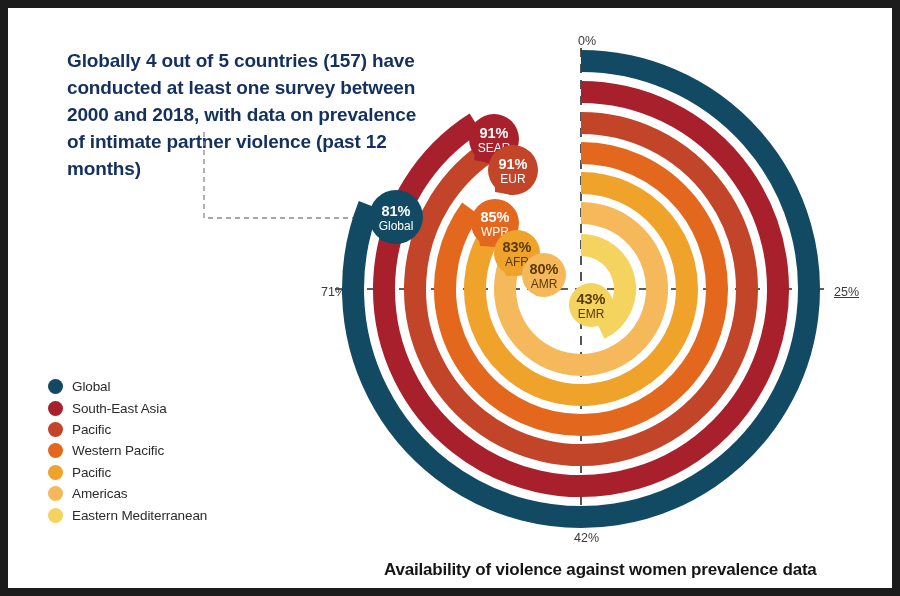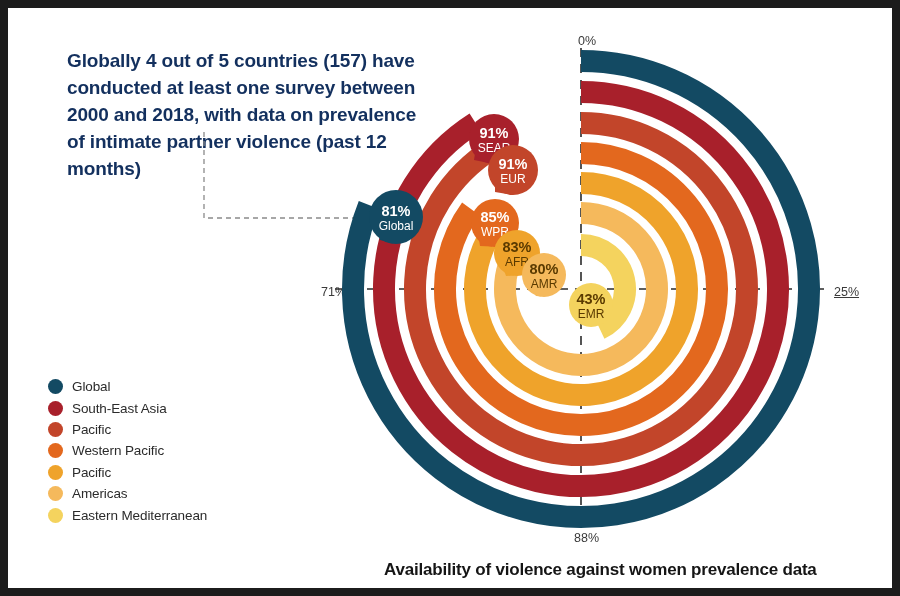--- a/index.html
+++ b/index.html
@@ -125,21 +125,21 @@
       <span class="legend-label">Americas</span>
     </div>
     <div class="legend-row">
       <span class="legend-swatch" style="background:#f4d35e"></span>
       <span class="legend-label">Eastern Mediterranean</span>
     </div>
   </div>
 
   <div class="axis-label" id="axis-0">0%</div>
   <div class="axis-label" id="axis-25">25%</div>
-  <div class="axis-label" id="axis-50">88%</div>
+  <div class="axis-label" id="axis-50">42%</div>
   <div class="axis-label" id="axis-75">71%</div>
 
   <div id="chart-title">Availability of violence against women prevalence data</div>
 
   <svg id="canvas" viewBox="0 0 884 580">
 
     <g>
       <line x1="573" y1="40" x2="573" y2="520" stroke="#2b2b2b" stroke-width="1.6" stroke-dasharray="9 7"></line>
       <line x1="327" y1="281" x2="822" y2="281" stroke="#2b2b2b" stroke-width="1.6" stroke-dasharray="9 7"></line>
     </g>

